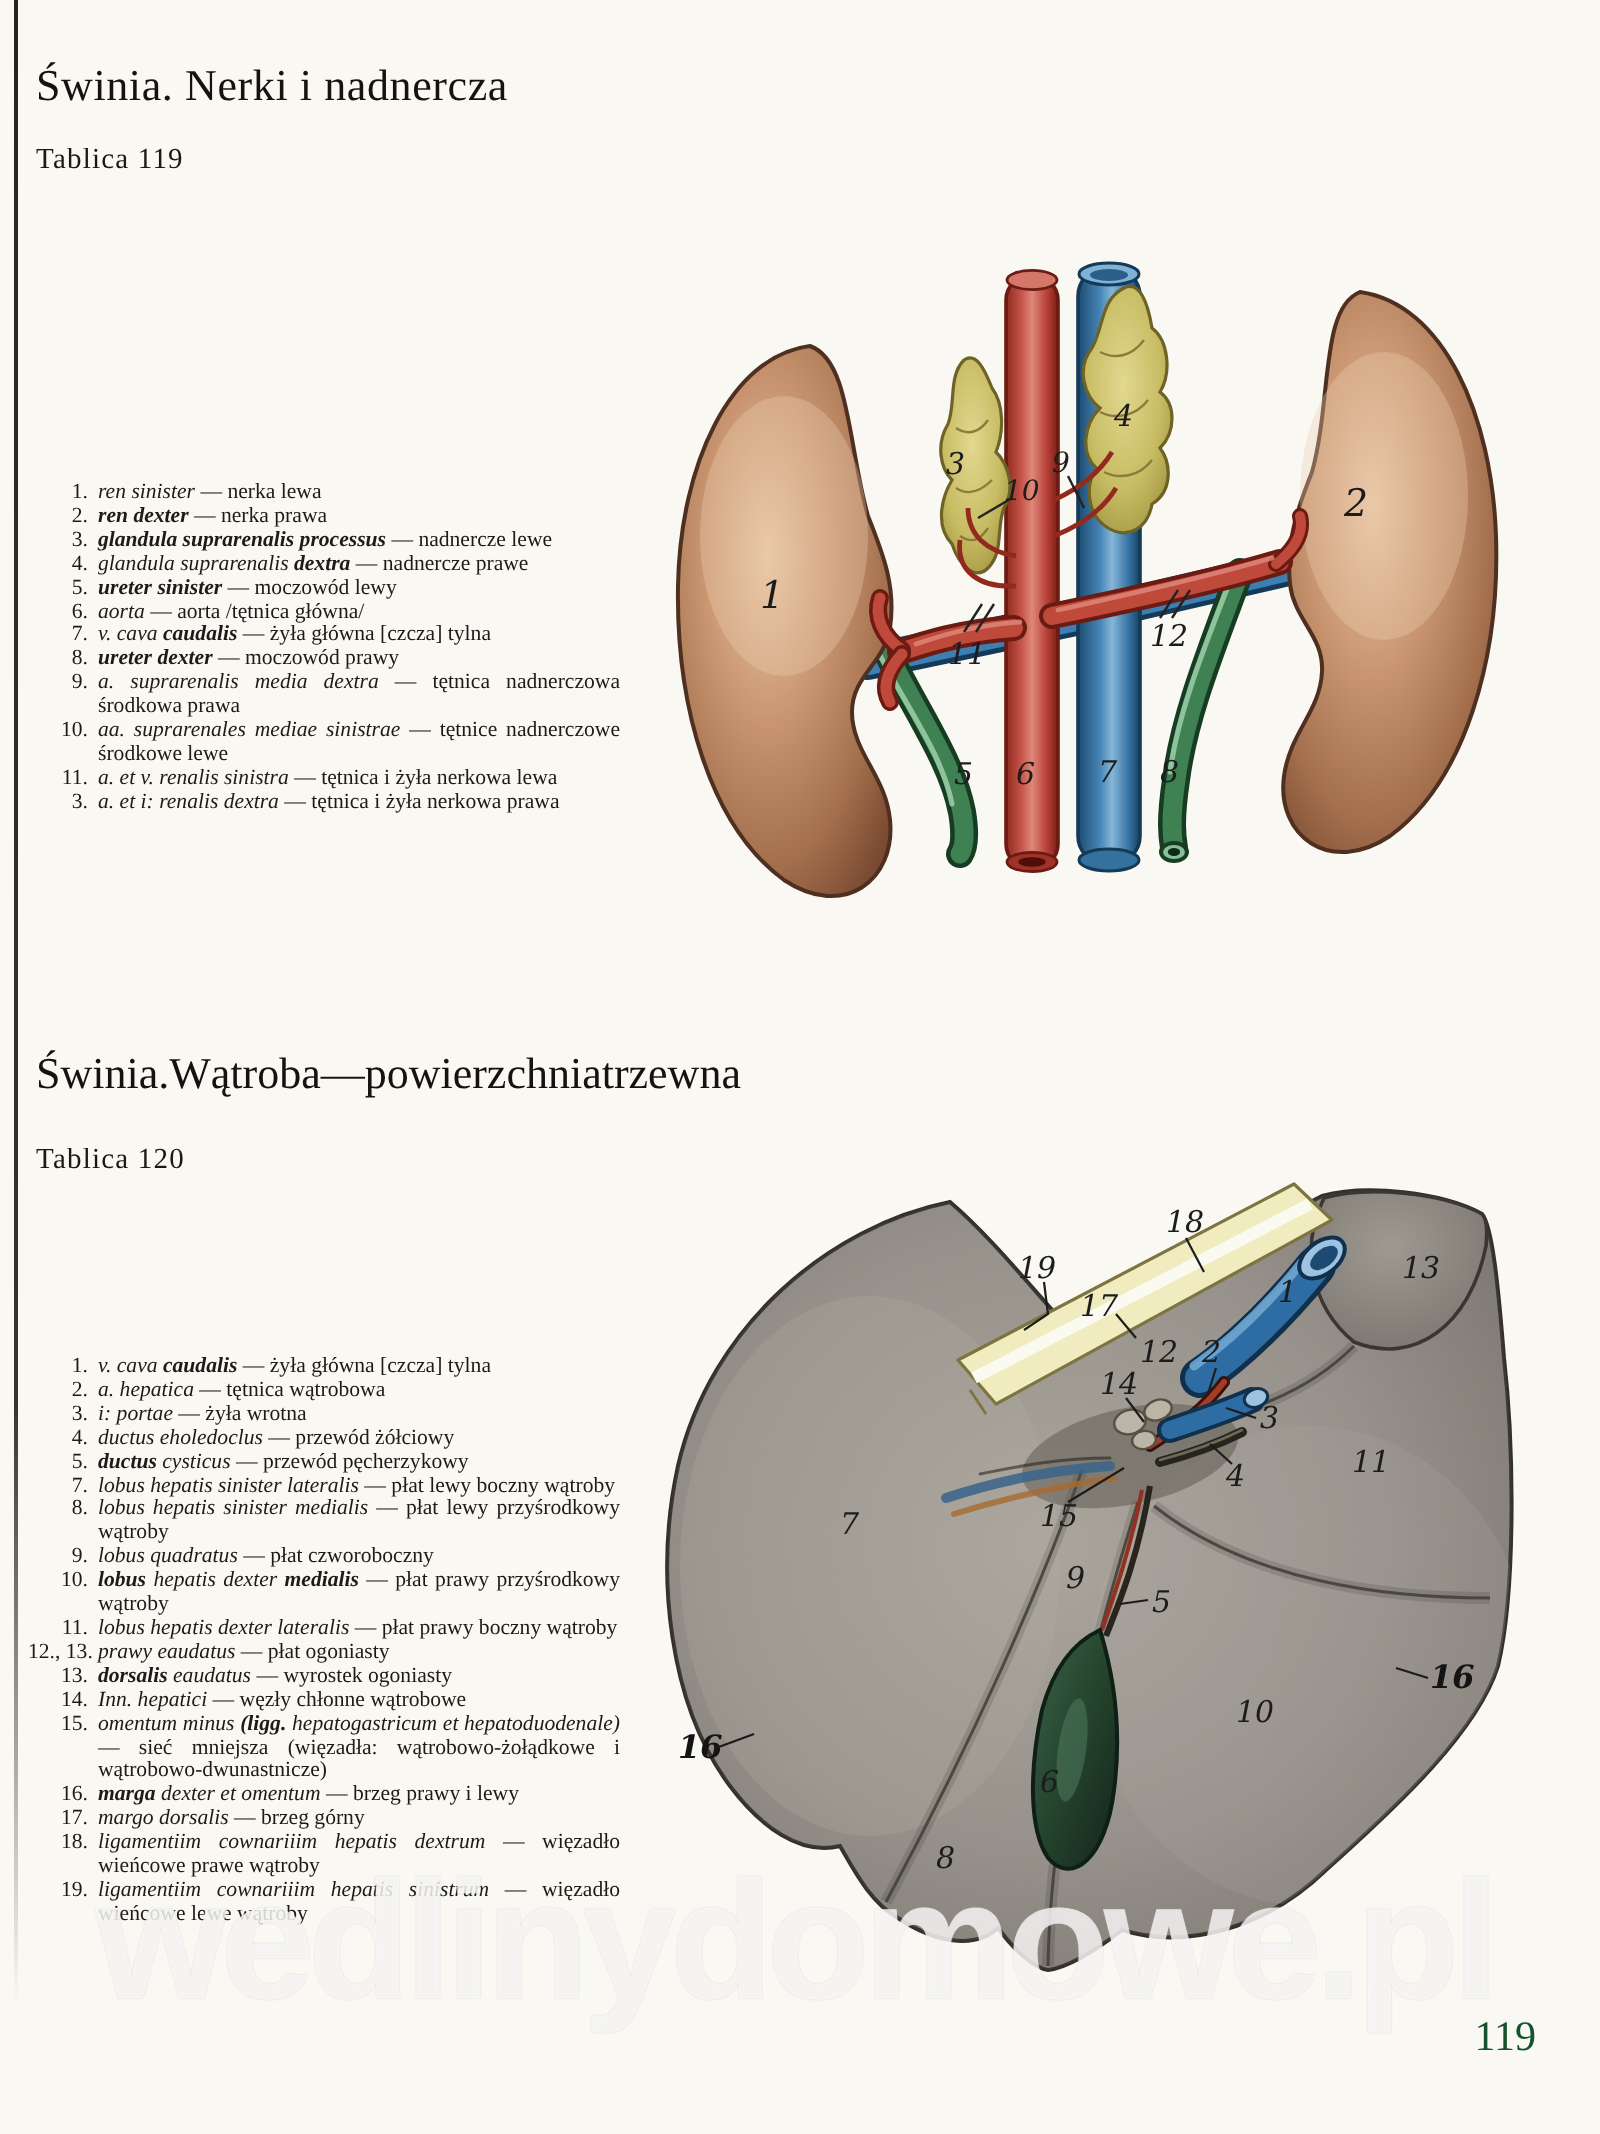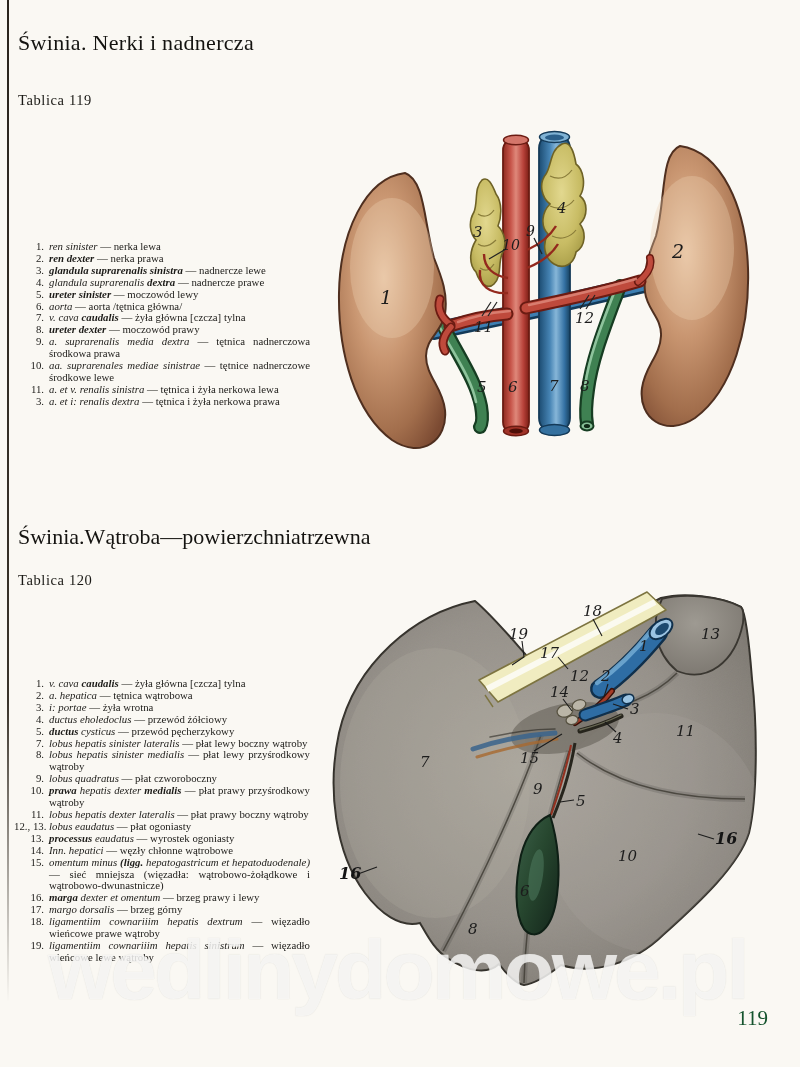--- a/index.html
+++ b/index.html
@@ -5,21 +5,21 @@
   html,body{margin:0;padding:0;}
   body{width:800px;height:1067px;position:relative;background:#faf8f3;overflow:hidden;
        font-family:"Liberation Serif", serif;color:#1c1b18;}
   .page{position:absolute;inset:0;}
   .gutter{position:absolute;left:7px;top:0;width:2px;height:1002px;
           background:linear-gradient(#2a241d 0%,#3a332a 70%,rgba(58,51,42,0) 100%);}
   .title{position:absolute;left:18px;font-size:22px;letter-spacing:.3px;color:#141310;}
   #title1{top:30px;}
   #title2{top:524px;letter-spacing:0;}
   .tablica{position:absolute;left:18px;font-size:14.5px;letter-spacing:.6px;color:#1a1915;}
-  #tablica1{top:92px;}
+  #tablica1{top:72px;}
   #tablica2{top:572px;}
   .legend{position:absolute;left:14px;width:296px;font-size:10.8px;line-height:11.9px;
           text-align:justify;}
   #legend1{top:241px;}
   #legend2{top:678px;}
   .li{display:flex;}
   .li .num{flex:0 0 30px;min-width:30px;text-align:right;padding-right:5px;white-space:nowrap;}
   .li .txt{flex:1;}
   .lat{font-style:italic;font-family:Liberation Serif, serif;}
   .lat.b{font-weight:bold;}
@@ -50,21 +50,21 @@
     <span class="txt"><span class="lat">ren sinister</span> — nerka lewa</span>
   </div>
 
   <div class="li">
     <span class="num">2.</span>
     <span class="txt"><span class="lat b">ren dexter</span> — nerka prawa</span>
   </div>
 
   <div class="li">
     <span class="num">3.</span>
-    <span class="txt"><span class="lat b">glandula suprarenalis sinistra</span> — nadnercze lewe</span>
+    <span class="txt"><span class="lat b">glandula suprarenalis processus</span> — nadnercze lewe</span>
   </div>
 
   <div class="li">
     <span class="num">4.</span>
     <span class="txt"><span class="lat">glandula suprarenalis </span><span class="lat b">dextra</span> — nadnercze prawe</span>
   </div>
 
   <div class="li">
     <span class="num">5.</span>
     <span class="txt"><span class="lat b">ureter sinister</span> — moczowód lewy</span>
@@ -273,36 +273,36 @@
     <span class="txt"><span class="lat">lobus hepatis sinister medialis</span> — płat lewy przyśrodkowy wątroby</span>
   </div>
 
   <div class="li">
     <span class="num">9.</span>
     <span class="txt"><span class="lat">lobus quadratus</span> — płat czworoboczny</span>
   </div>
 
   <div class="li">
     <span class="num">10.</span>
-    <span class="txt"><span class="lat b">prawa</span><span class="lat"> hepatis dexter </span><span class="lat b">medialis</span> — płat prawy przyśrodkowy wątroby</span>
+    <span class="txt"><span class="lat b">lobus</span><span class="lat"> hepatis dexter </span><span class="lat b">medialis</span> — płat prawy przyśrodkowy wątroby</span>
   </div>
 
   <div class="li">
     <span class="num">11.</span>
     <span class="txt"><span class="lat">lobus hepatis dexter lateralis</span> — płat prawy boczny wątroby</span>
   </div>
 
   <div class="li">
     <span class="num">12., 13.</span>
-    <span class="txt"><span class="lat">lobus eaudatus</span> — płat ogoniasty</span>
+    <span class="txt"><span class="lat">prawy eaudatus</span> — płat ogoniasty</span>
   </div>
 
   <div class="li">
     <span class="num">13.</span>
-    <span class="txt"><span class="lat b">processus </span><span class="lat">eaudatus</span> — wyrostek ogoniasty</span>
+    <span class="txt"><span class="lat b">dorsalis </span><span class="lat">eaudatus</span> — wyrostek ogoniasty</span>
   </div>
 
   <div class="li">
     <span class="num">14.</span>
     <span class="txt"><span class="lat">Inn. hepatici</span> — węzły chłonne wątrobowe</span>
   </div>
 
   <div class="li">
     <span class="num">15.</span>
     <span class="txt"><span class="lat">omentum minus </span><span class="lat b">(ligg. </span><span class="lat">hepatogastricum et hepatoduodenale)</span> — sieć mniejsza (więzadła: wątrobowo-żołądkowe i wątrobowo-dwunastnicze)</span>

